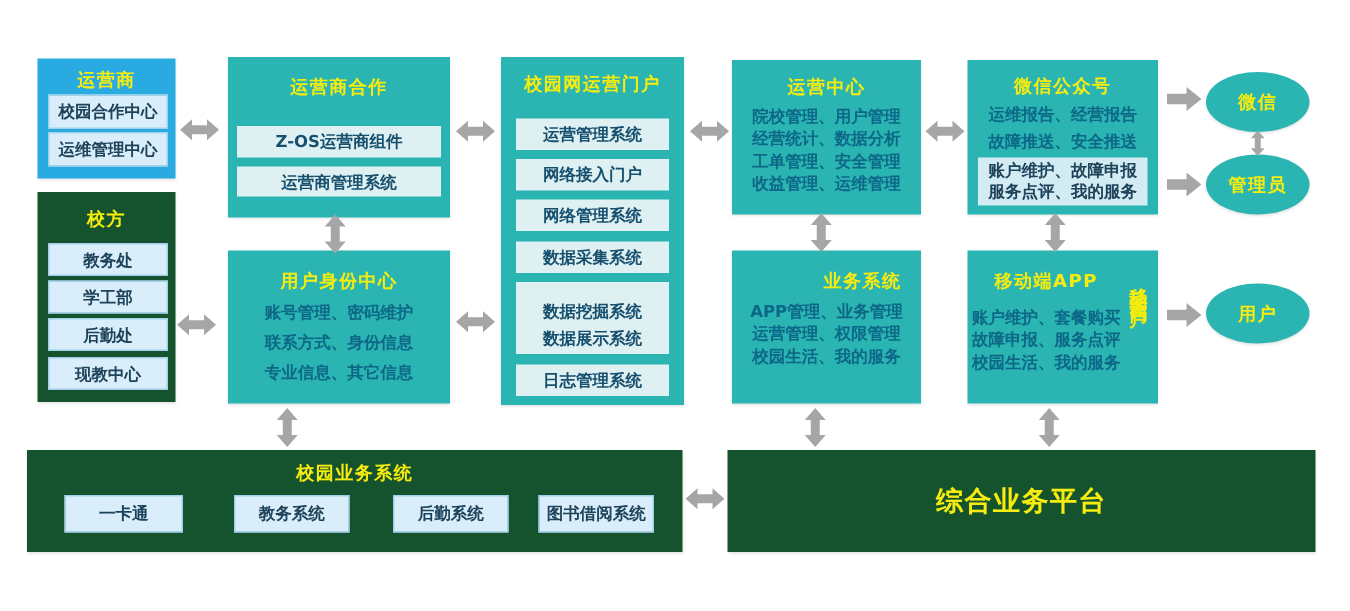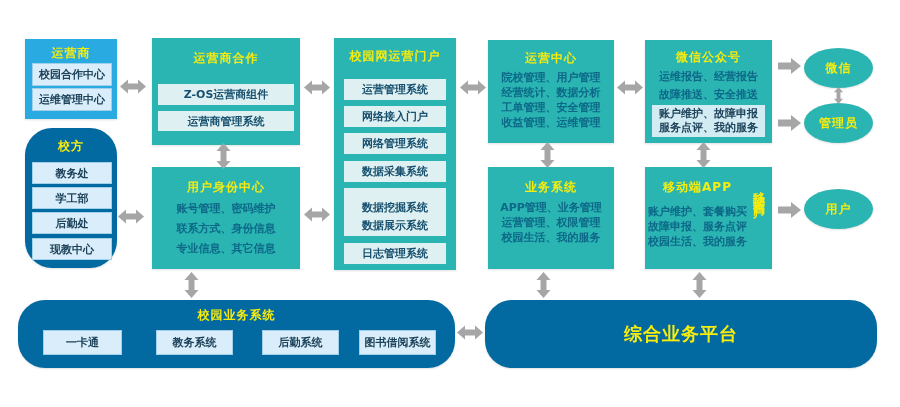--- a/index.html
+++ b/index.html
@@ -4,21 +4,21 @@
 <style>
   html,body{margin:0;padding:0;}
   body{
     width:900px;height:407px;position:relative;background:#ffffff;
     font-family:"DejaVu Sans","Liberation Sans",sans-serif;
     overflow:hidden;
   }
   .abs{position:absolute;box-sizing:border-box;}
   .teal{background:#2ab5b2;}
   .lblue{background:#29abe2;}
-  .dblue{background:#0369a1;border-radius:27px;}
+  .dblue{background:#14532d;}
   .box{box-shadow:0 1px 2px rgba(0,0,0,0.12);}
   .title{
     position:absolute;left:0;width:100%;text-align:center;
     color:#f6ec0e;font-weight:bold;font-size:12px;letter-spacing:1px;
   }
   .sub{
     position:absolute;background:#def0f2;color:#17506e;
     font-weight:bold;font-size:11px;display:flex;align-items:center;justify-content:center;
     white-space:nowrap;
   }
@@ -92,21 +92,21 @@
   <div class="title" style="top:10px;">运营中心</div>
   <div class="lines" style="top:30px;">
     <div class="ln">院校管理、用户管理</div>
     <div class="ln">经营统计、数据分析</div>
     <div class="ln">工单管理、安全管理</div>
     <div class="ln">收益管理、运维管理</div>
   </div>
 </div>
 
 <div class="abs teal box" style="left:488px;top:167px;width:126px;height:102px;">
-  <div class="title" style="top:12px;">业务系统</div>
+  <div class="title" style="top:12px;padding-left:24px;">业务系统</div>
   <div class="lines" style="top:33px;">
     <div class="ln">APP管理、业务管理</div>
     <div class="ln">运营管理、权限管理</div>
     <div class="ln">校园生活、我的服务</div>
   </div>
 </div>
 
 <div class="abs teal box" style="left:645px;top:40px;width:127px;height:103px;">
   <div class="title" style="top:9px;">微信公众号</div>
   <div class="lines" style="top:28px;">

